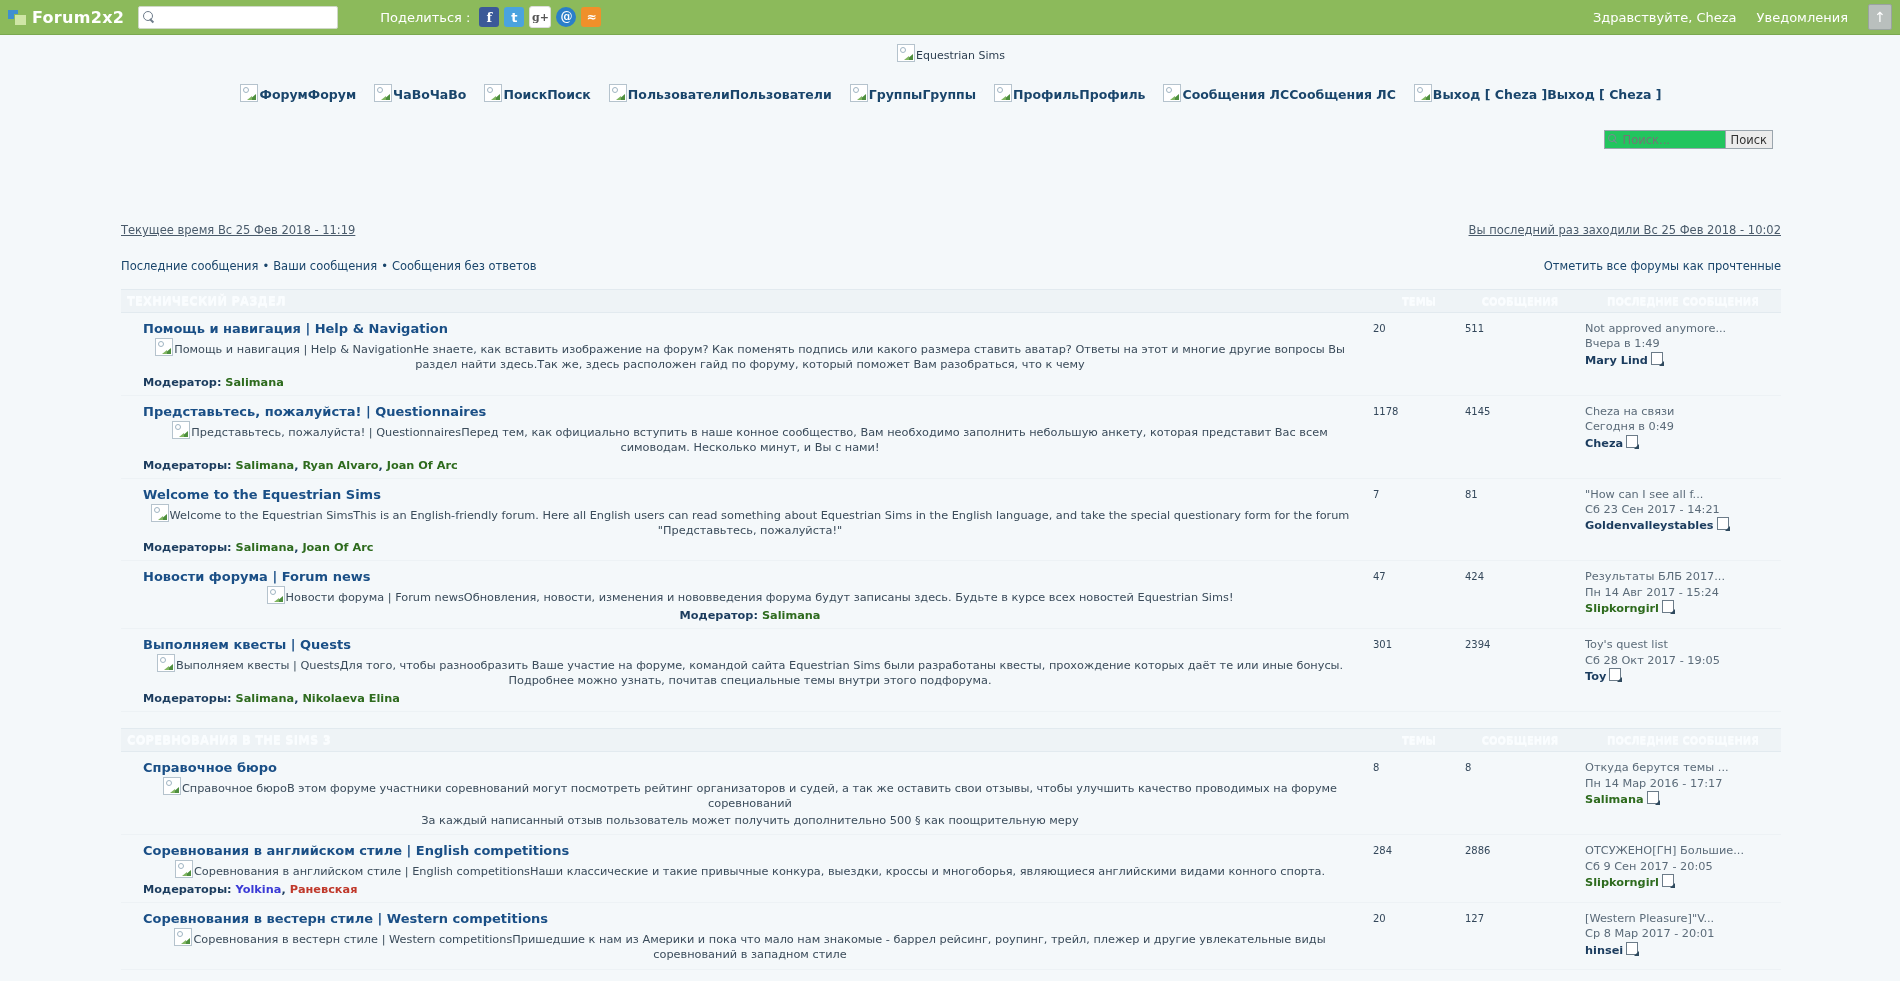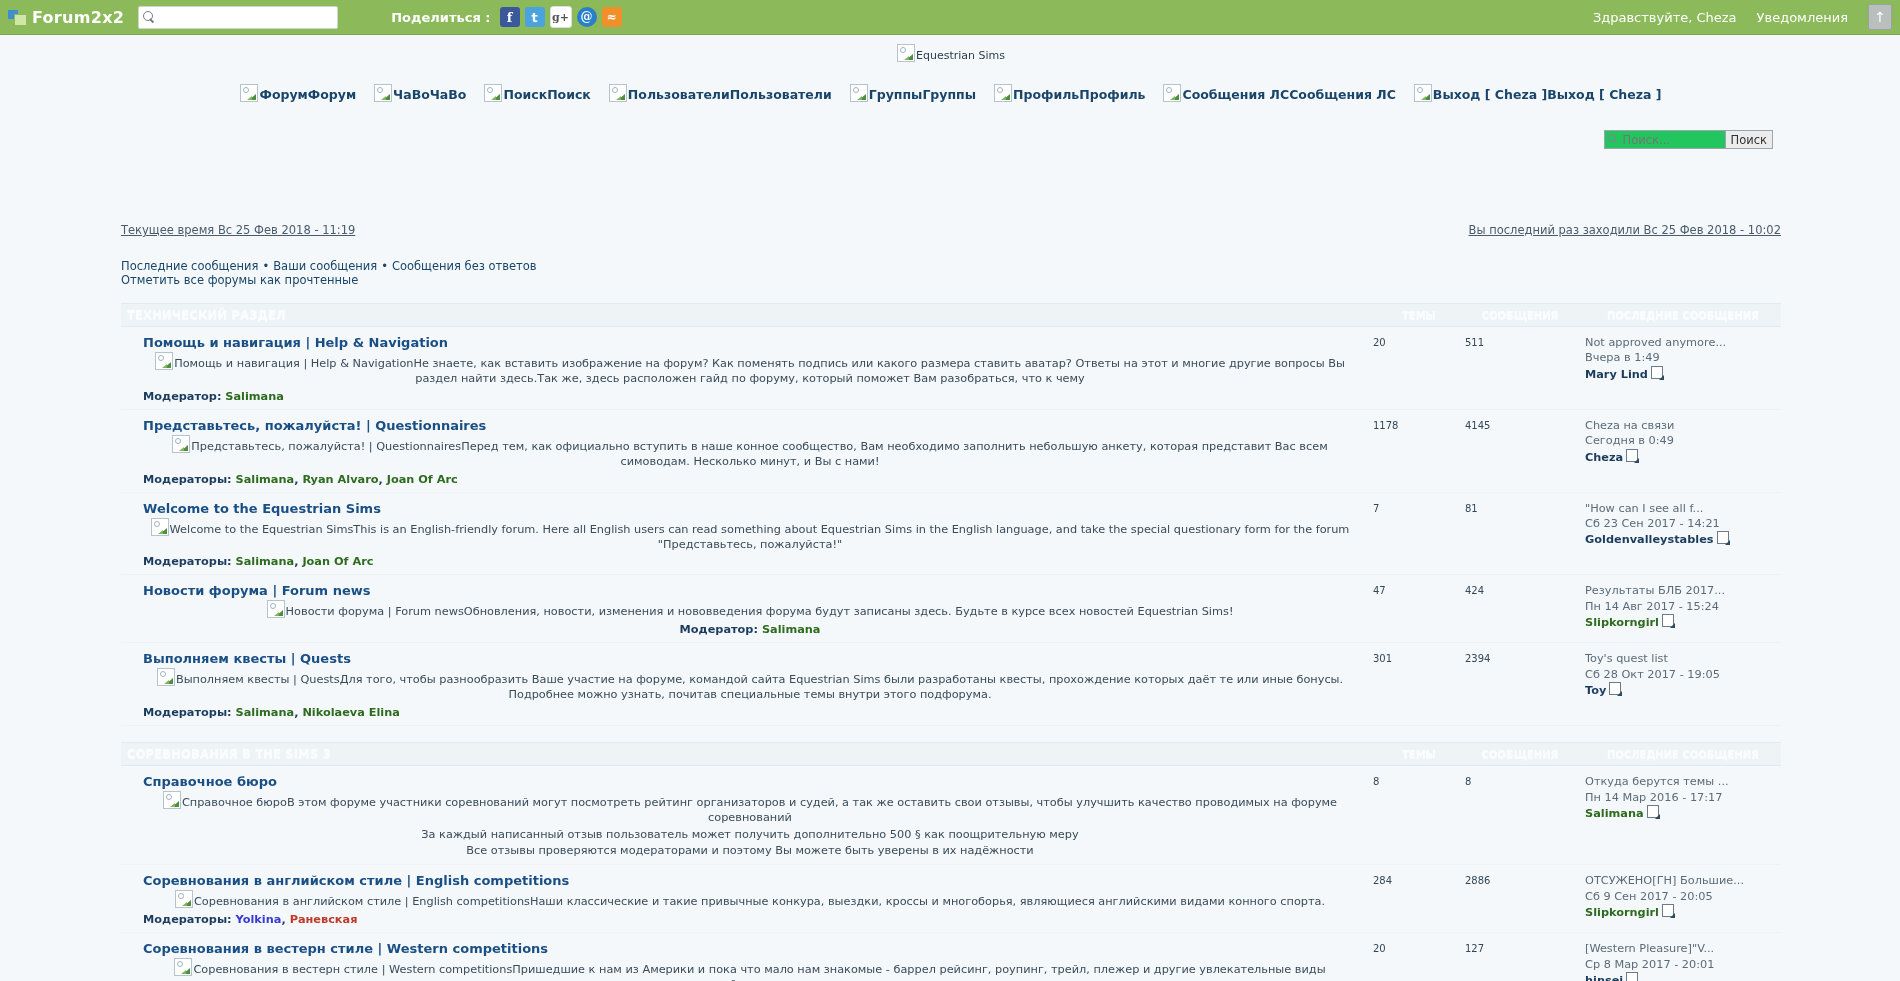--- a/index.html
+++ b/index.html
@@ -30,21 +30,21 @@
     display:flex;align-items:center;padding:0 4px;margin-left:4px;
   }
   .tb-search input{
     border:0;outline:0;width:100%;height:17px;font-size:12px;color:#333;background:transparent;
     font-family:"DejaVu Sans","Liberation Sans",sans-serif;
   }
   .magnifier{width:13px;height:13px;flex:none;position:relative;margin-right:3px;}
   .magnifier::before{content:"";position:absolute;left:0;top:0;width:8px;height:8px;border:1.6px solid #6f7d8c;border-radius:50%;}
   .magnifier::after{content:"";position:absolute;left:7px;top:7px;width:5px;height:1.6px;background:#6f7d8c;transform:rotate(45deg);transform-origin:left center;}
 
-  .tb-share{color:#ffffff;font-size:13px;margin-left:53px;white-space:nowrap;font-weight:bold;}
+  .tb-share{color:#ffffff;font-size:13px;margin-left:42px;white-space:nowrap;}
   .tb-icons{display:flex;align-items:center;gap:5px;margin-left:9px;}
   .sicon{width:20px;height:20px;border-radius:3px;display:flex;align-items:center;justify-content:center;
          color:#fff;font-size:13px;font-weight:bold;line-height:1;font-family:"DejaVu Serif","Liberation Serif",serif;}
   .sicon.fb{background:#3b5998;}
   .sicon.tw{background:#4aa3df;color:#fff;font-family:"DejaVu Sans",sans-serif;}
   .sicon.gp{background:#ffffff;color:#555;border:1px solid #ddd;font-size:11px;}
   .sicon.em{background:#2a7fc9;border-radius:50%;font-size:12px;}
   .sicon.rss{background:#f0902a;font-size:12px;}
 
   .tb-right{position:absolute;right:0;top:0;height:34px;display:flex;align-items:center;gap:20px;padding-right:8px;}
@@ -95,21 +95,21 @@
   .searchbox .btn{
     border:1px solid #9aa5ad;border-left:0;background:#ececec;color:#333;font-size:11.5px;
     padding:0 5px;display:flex;align-items:center;cursor:pointer;
     font-family:"DejaVu Sans","Liberation Sans",sans-serif;
   }
   .mag-sm{width:11px;height:11px;position:relative;flex:none;margin-right:2px;}
   .mag-sm::before{content:"";position:absolute;left:0;top:0;width:6px;height:6px;border:1.4px solid #7b8893;border-radius:50%;}
   .mag-sm::after{content:"";position:absolute;left:5px;top:5px;width:5px;height:1.4px;background:#7b8893;transform:rotate(45deg);transform-origin:left center;}
 
   .timerow{display:flex;justify-content:space-between;align-items:baseline;padding-top:74px;font-size:11.5px;color:#4a5b6b;text-decoration:underline;}
-  .linkrow{display:flex;justify-content:space-between;align-items:baseline;padding-top:22px;font-size:11.5px;flex-direction:column;}
+  .linkrow{display:flex;justify-content:space-between;align-items:baseline;padding-top:22px;font-size:11.5px;}
   .linkrow a{color:#19456b;}
   .linkrow .sep{color:#19456b;padding:0 4px;}
 
   
   .cat{margin-top:16px;}
   .cathead{
     display:flex;align-items:center;height:22px;
     background:#eef3f6;border-top:1px solid #e2eaef;border-bottom:1px solid #e2eaef;
     padding-left:6px;
   }
@@ -275,21 +275,20 @@
             <div class="title">Соревнования в The Sims 3</div>
             <div class="col col-topics">Темы</div>
             <div class="col col-posts">Сообщения</div>
             <div class="col col-last">Последние сообщения</div>
           </div>
           <div class="frow">
             <div class="info">
               <a href="#" class="fname">Справочное бюро</a>
               <div class="fdesc"><span class="brokenimg"><i></i></span><span>Справочное бюро</span><span>В этом форуме участники соревнований могут посмотреть рейтинг организаторов и судей, а так же оставить свои отзывы, чтобы улучшить качество проводимых на форуме соревнований</span></div>
               <div class="fextra">За каждый написанный отзыв пользователь может получить дополнительно 500 § как поощрительную меру</div>
-              <div class="fextra">Все отзывы проверяются модераторами и поэтому Вы можете быть уверены в их надёжности</div>
             </div>
             <div class="cnum">8</div>
             <div class="cnum posts">8</div>
             <div class="clast"><span class="lp-title">Откуда берутся темы ...</span><span class="lp-date">Пн 14 Мар 2016 - 17:17</span><a href="#" class="lp-author" style="color: rgb(46, 107, 30);">Salimana</a><span class="goicon"></span></div>
           </div>
           <div class="frow">
             <div class="info">
               <a href="#" class="fname">Соревнования в английском стиле | English competitions</a>
               <div class="fdesc"><span class="brokenimg"><i></i></span><span>Соревнования в английском стиле | English competitions</span><span>Наши классические и такие привычные конкура, выездки, кроссы и многоборья, являющиеся английскими видами конного спорта.</span></div>
               <div class="fmods"><span>Модераторы: </span><a href="#" class="m-blue">Yolkina</a><span>, </span><a href="#" class="m-red">Раневская</a></div>

